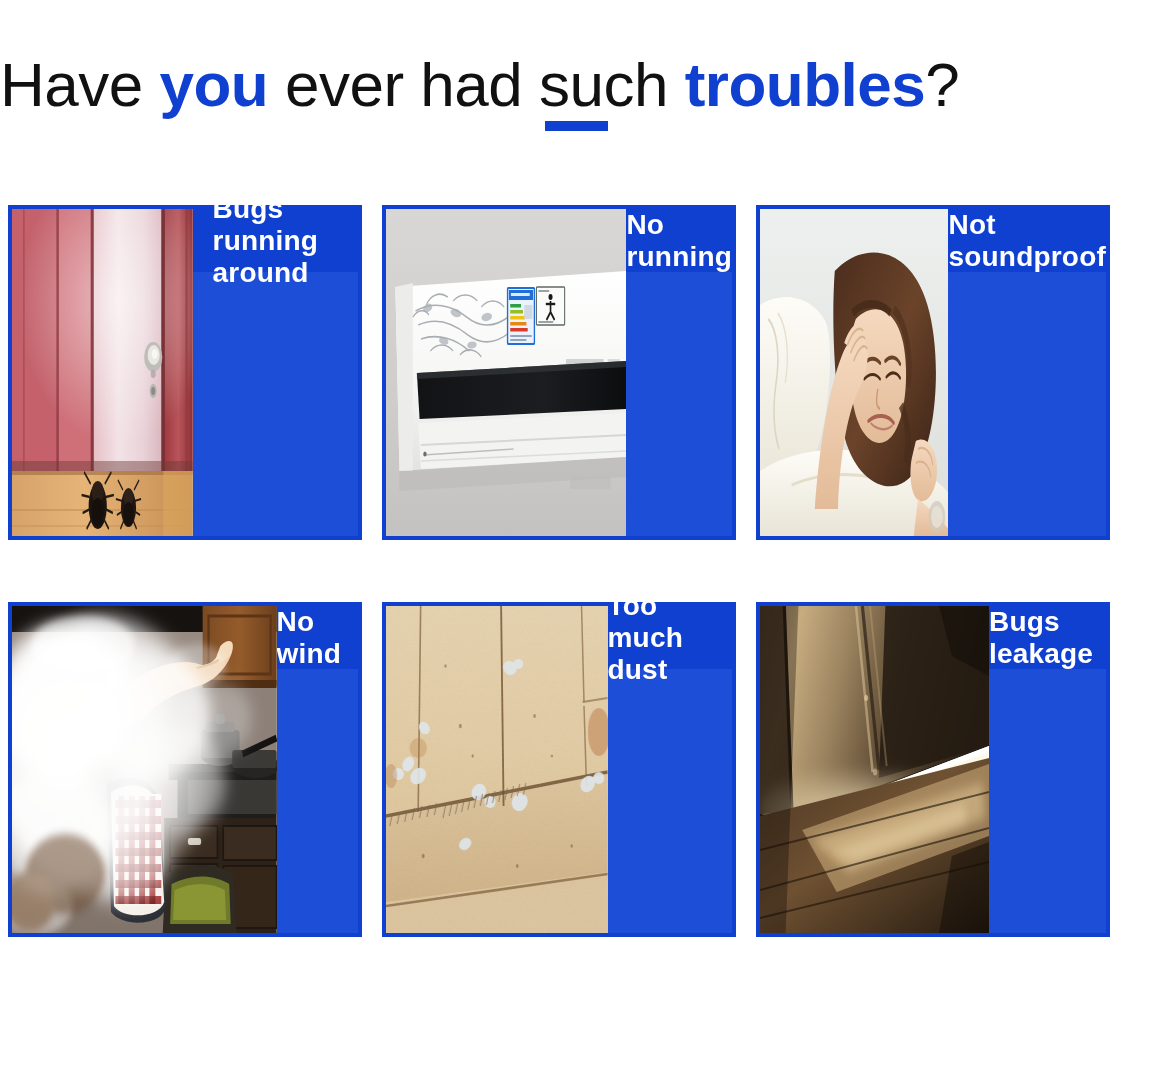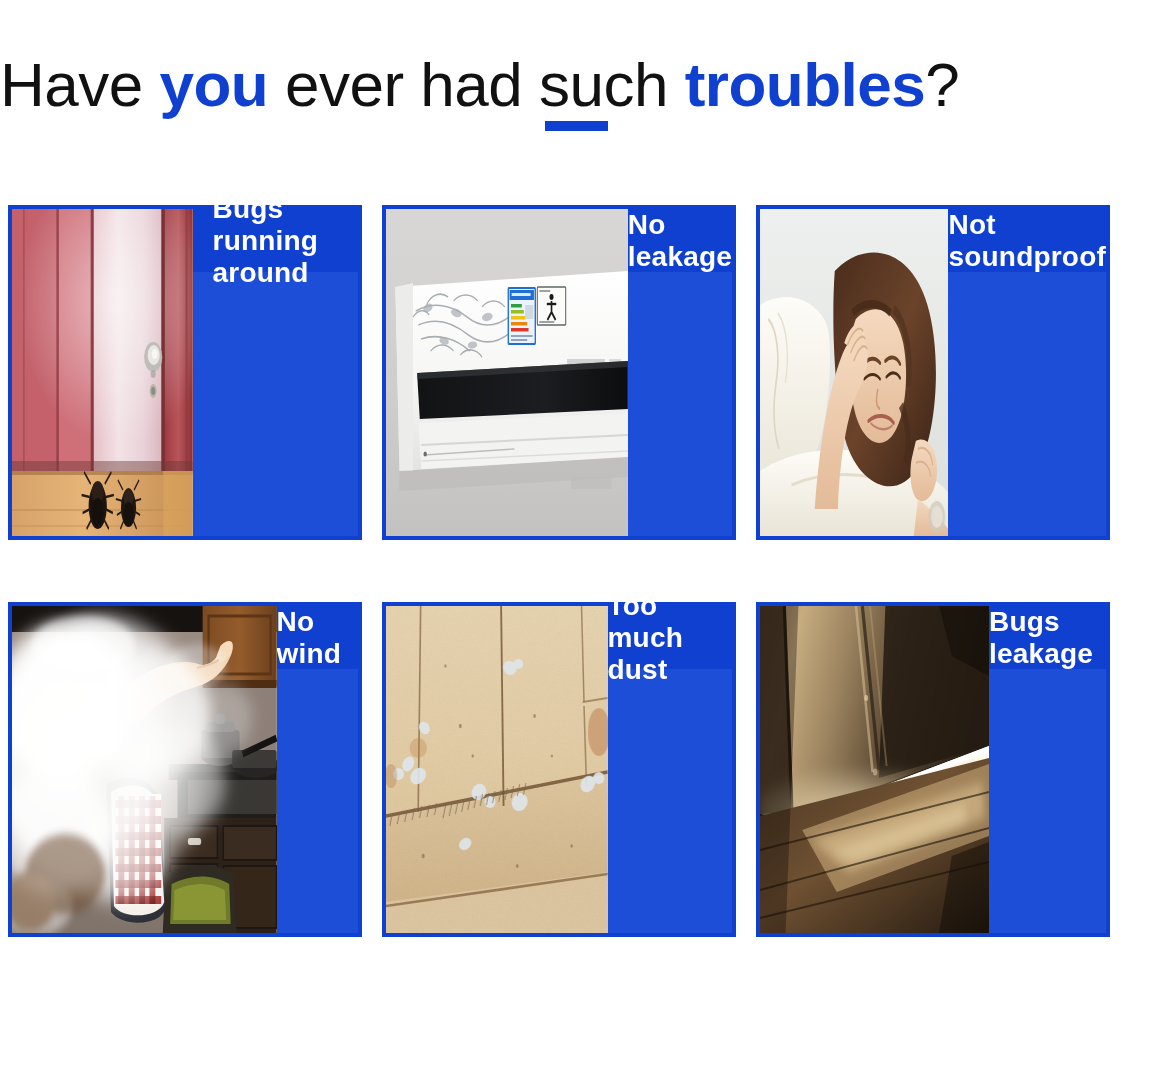--- a/index.html
+++ b/index.html
@@ -260,21 +260,21 @@
         <path d="M48 214 L358 204 L358 248 L52 260 Z" fill="#f3f3f2"></path>
         <path d="M52 236 L358 226" stroke="#d6d6d4" stroke-width="2" fill="none"></path>
         <path d="M52 252 L358 242" stroke="#dcdcda" stroke-width="1.6" fill="none"></path>
         <path d="M56 246 L190 240" stroke="#bdbdbb" stroke-width="1.4" fill="none"></path>
         <circle cx="58" cy="245" r="2.5" fill="#6d6d6b"></circle>
 
         <path d="M20 262 L358 248 L358 268 L20 282 Z" fill="#b9b8b6" opacity="0.5"></path>
         <rect x="274" y="268" width="60" height="12" fill="#bcbbb9" opacity="0.55"></rect>
       </svg>
     </div>
-    <div class="caption">No leakage</div>
+    <div class="caption">No running</div>
   </div>
 
   <div class="card card-3">
     <div class="thumb">
       <svg viewBox="0 0 358 327" preserveAspectRatio="none">
         <defs>
           <linearGradient id="bg3" x1="0" y1="0" x2="0" y2="1">
             <stop offset="0%" stop-color="#eef0ef"></stop>
             <stop offset="100%" stop-color="#dcdedb"></stop>
           </linearGradient>

